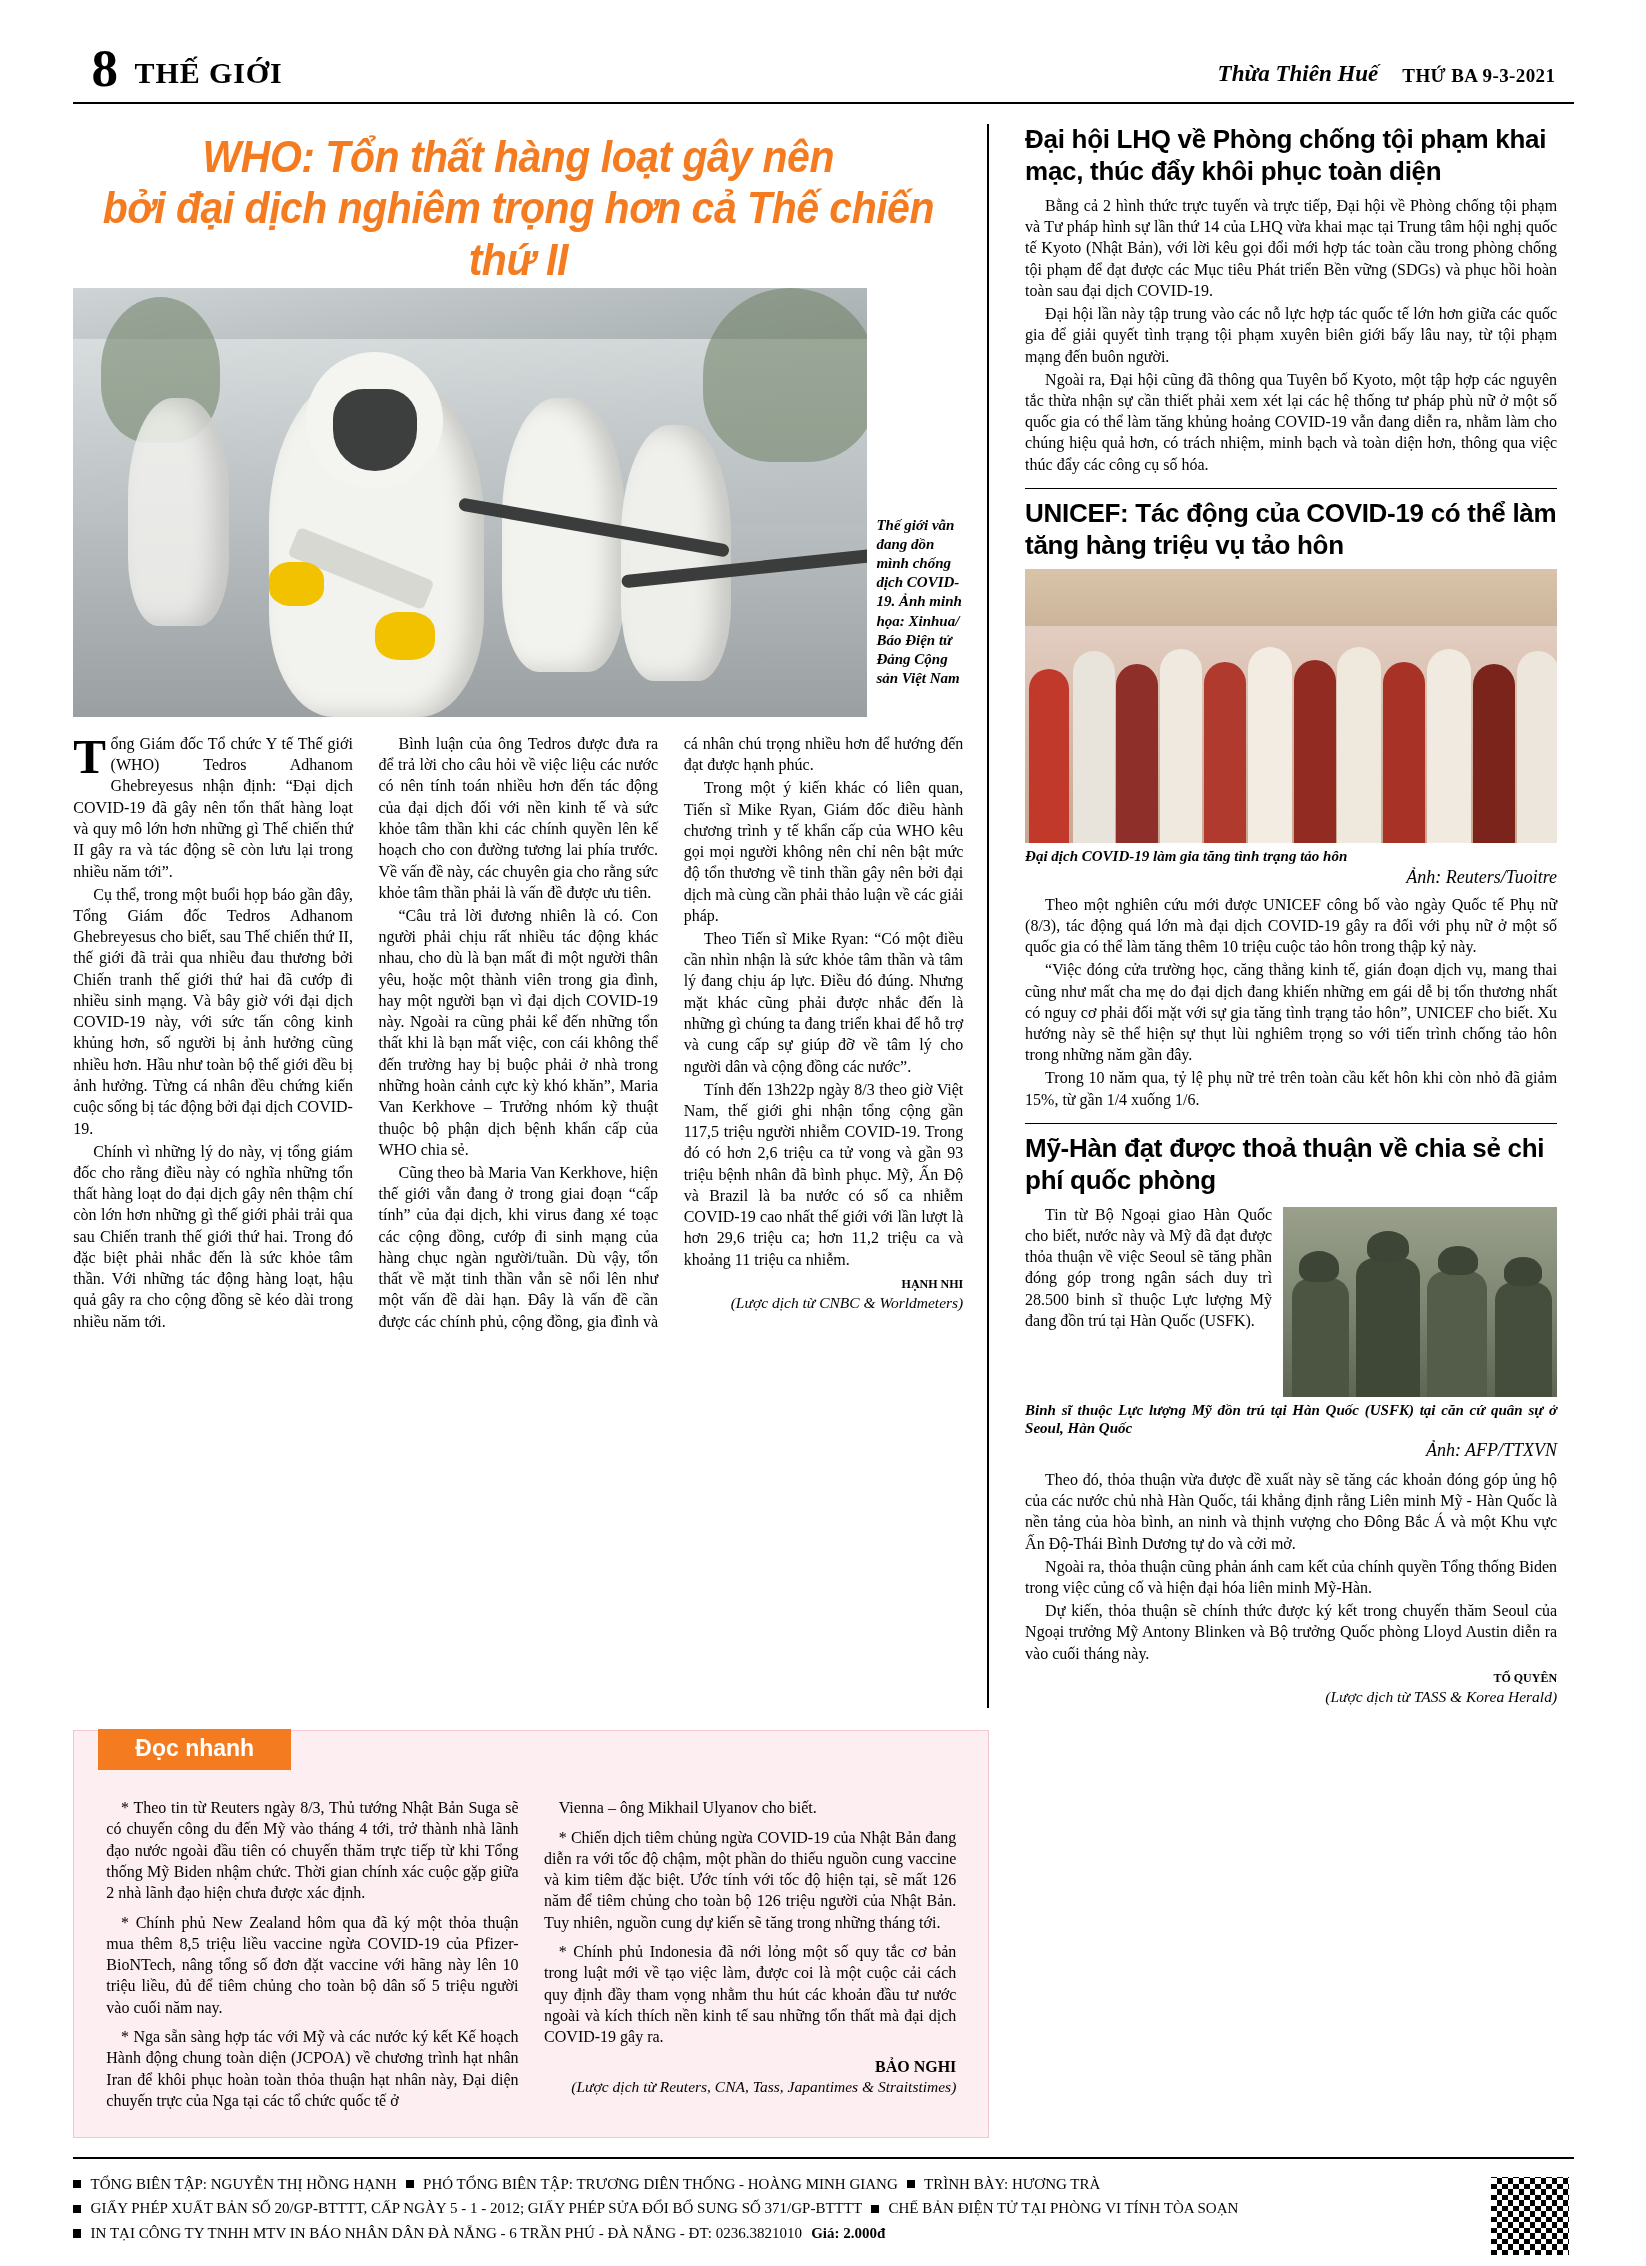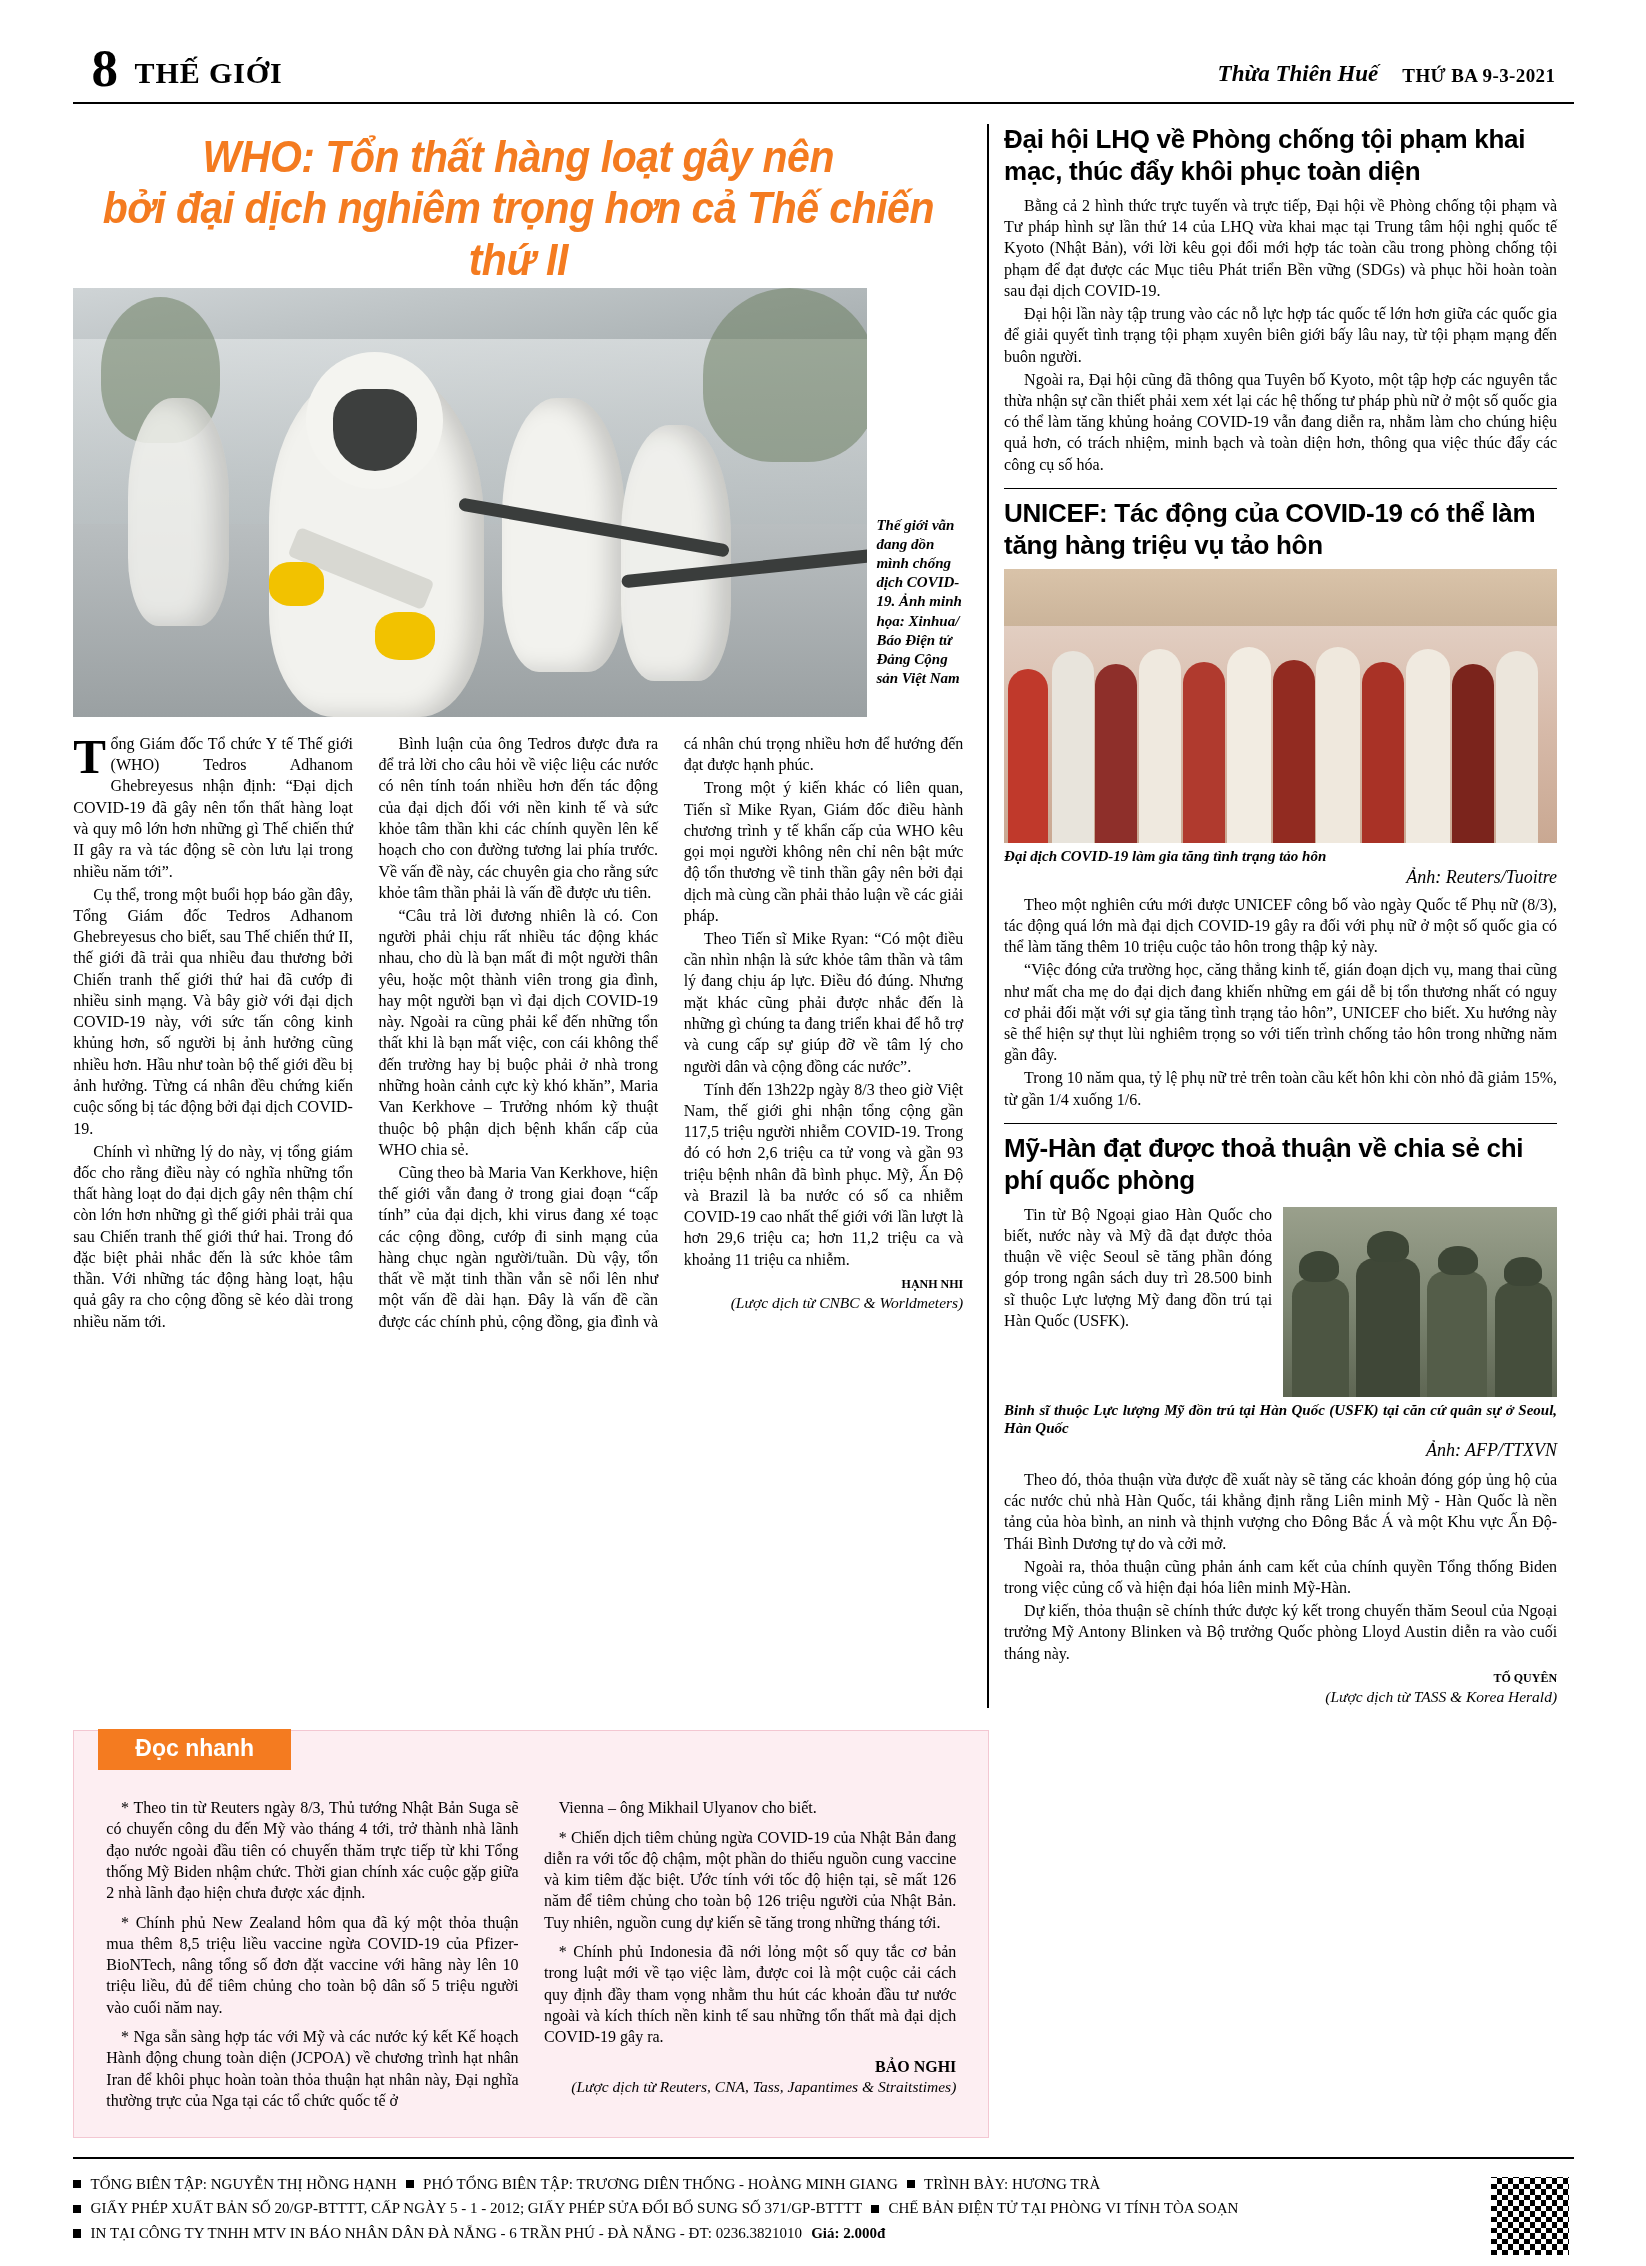--- a/index.html
+++ b/index.html
@@ -52,21 +52,21 @@
   .paper-date { font-size: 19px; font-weight: bold; letter-spacing: 0.4px;}
 
   
   .content {
     display: flex;
     gap: 0;
     margin: 20px 18.3px 0 18.3px;
   }
   .left-col { width: 914px; padding-right: 24px; }
   .divider-v { width: 1.8px; background: #000; margin: 0 0; }
-  .right-col { width: 568px; padding-left: 15px; }
+  .right-col { width: 568px; padding-left: 36px; }
 
   
   .headline {
     font-family: "Liberation Sans", sans-serif;
     font-weight: bold;
     font-style: italic;
     color: #F47B20;
     font-size: 41px;
     line-height: 1.18;
     letter-spacing: -0.5px;
@@ -354,21 +354,21 @@
 
     </div>
   </div>
 
   <div class="quickbox" style="width:916px;">
     <div class="qb-tab">Đọc nhanh</div>
     <div class="quickbox-inner">
       <div class="qb-cols">
         <p>* Theo tin từ Reuters ngày 8/3, Thủ tướng Nhật Bản Suga sẽ có chuyến công du đến Mỹ vào tháng 4 tới, trở thành nhà lãnh đạo nước ngoài đầu tiên có chuyến thăm trực tiếp từ khi Tổng thống Mỹ Biden nhậm chức. Thời gian chính xác cuộc gặp giữa 2 nhà lãnh đạo hiện chưa được xác định.</p>
         <p>* Chính phủ New Zealand hôm qua đã ký một thỏa thuận mua thêm 8,5 triệu liều vaccine ngừa COVID-19 của Pfizer-BioNTech, nâng tổng số đơn đặt vaccine với hãng này lên 10 triệu liều, đủ để tiêm chủng cho toàn bộ dân số 5 triệu người vào cuối năm nay.</p>
-        <p>* Nga sẵn sàng hợp tác với Mỹ và các nước ký kết Kế hoạch Hành động chung toàn diện (JCPOA) về chương trình hạt nhân Iran để khôi phục hoàn toàn thỏa thuận hạt nhân này, Đại nghĩa thường trực của Nga tại các tổ chức quốc tế ở</p>
+        <p>* Nga sẵn sàng hợp tác với Mỹ và các nước ký kết Kế hoạch Hành động chung toàn diện (JCPOA) về chương trình hạt nhân Iran để khôi phục hoàn toàn thỏa thuận hạt nhân này, Đại diện chuyến trực của Nga tại các tổ chức quốc tế ở</p>
         <p>Vienna – ông Mikhail Ulyanov cho biết.</p>
         <p>* Chiến dịch tiêm chủng ngừa COVID-19 của Nhật Bản đang diễn ra với tốc độ chậm, một phần do thiếu nguồn cung vaccine và kim tiêm đặc biệt. Ước tính với tốc độ hiện tại, sẽ mất 126 năm để tiêm chủng cho toàn bộ 126 triệu người của Nhật Bản. Tuy nhiên, nguồn cung dự kiến sẽ tăng trong những tháng tới.</p>
         <p>* Chính phủ Indonesia đã nới lỏng một số quy tắc cơ bản trong luật mới về tạo việc làm, được coi là một cuộc cải cách quy định đầy tham vọng nhằm thu hút các khoản đầu tư nước ngoài và kích thích nền kinh tế sau những tổn thất mà đại dịch COVID-19 gây ra.</p>
         <div class="qb-byline">BẢO NGHI</div>
         <div class="qb-byline-sub">(Lược dịch từ Reuters, CNA, Tass, Japantimes &amp; Straitstimes)</div>
       </div>
     </div>
   </div>
 
   <div class="footer">

